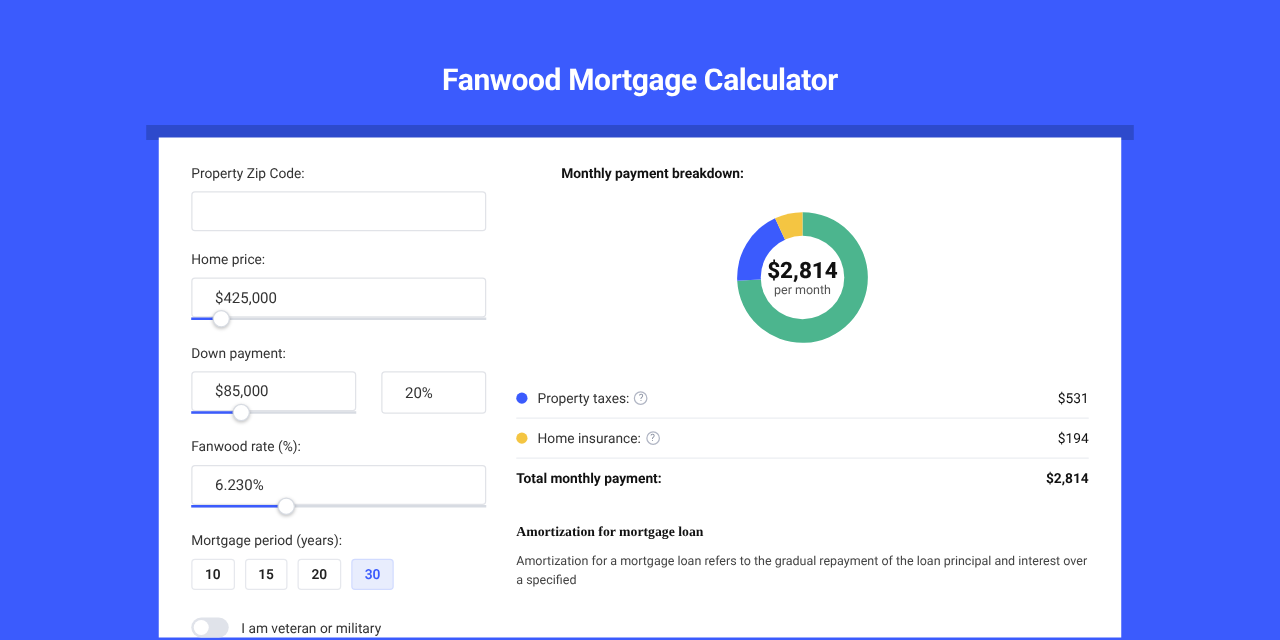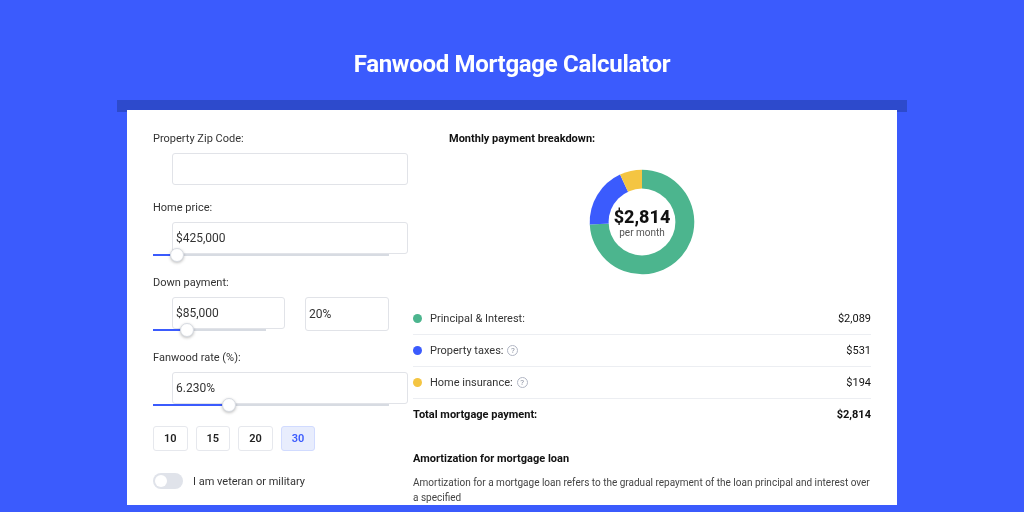--- a/index.html
+++ b/index.html
@@ -46,26 +46,25 @@
     .form-label {
       font-size: 11px;
       color: #333;
       margin-bottom: 8px;
       display: block;
     }
     .text-input {
       width: 100%;
       border: 1px solid #e1e3e8;
       border-radius: 3px;
-      padding: 8px 3px;
+      padding: 8px 18px;
       font-size: 12px;
       color: #333;
       background: #fff;
       outline: none;
-      margin-left: 19px;
     }
     .text-input-small {
       width: 84px;
     }
     .form-group {
       margin-bottom: 16px;
     }
     .form-group.tight {
       margin-bottom: 10px;
     }
@@ -228,20 +227,21 @@
     .breakdown-row.total .bd-value {
       font-weight: 700;
       color: #111;
     }
     .amort-title {
       font-size: 11px;
       font-weight: 700;
       color: #111;
       margin-top: 22px;
       margin-bottom: 10px;
+      font-family: Liberation Serif, serif;
     }
     .amort-text {
       font-size: 10px;
       color: #444;
       line-height: 1.5;
     }
   </style>
 </head>
 <body>
 
@@ -286,20 +286,21 @@
     <div class="form-group tight" style="margin-top:20px">
       <label class="form-label">Fanwood rate (%):</label>
       <input type="text" class="text-input" value="6.230%" style="">
       <div class="slider-track">
         <div class="slider-fill" id="ir-fill" style="width: 32%;"></div>
         <div class="slider-handle" id="ir-handle" style="left: 32%;"></div>
       </div>
     </div>
 
     <div class="form-group" style="margin-top:20px">
+      <label class="form-label">Mortgage period (years):</label>
       <div class="period-buttons" id="period-buttons">
           <button class="period-btn">10</button>
           <button class="period-btn">15</button>
           <button class="period-btn">20</button>
           <button class="period-btn active">30</button>
         </div>
     </div>
 
     <div class="toggle-row">
       <div class="toggle">
@@ -325,38 +326,33 @@
         </svg>
         <div class="donut-center">
           <div class="donut-amount">$2,814</div>
           <div class="donut-sub">per month</div>
         </div>
       </div>
     </div>
 
     <div class="breakdown-rows" id="bd-rows">
         <div class="breakdown-row">
-          <span class="bd-dot" style="background: rgb(76, 181, 142);"></span>
-          <span class="bd-label">Principal &amp; Interest:</span>
-          <span class="bd-value">$2,089</span>
-        </div>
-        <div class="breakdown-row">
           <span class="bd-dot" style="background: rgb(59, 91, 253);"></span>
           <span class="bd-label">Property taxes:<span class="bd-info">?</span></span>
           <span class="bd-value">$531</span>
         </div>
         <div class="breakdown-row">
           <span class="bd-dot" style="background: rgb(244, 197, 66);"></span>
           <span class="bd-label">Home insurance:<span class="bd-info">?</span></span>
           <span class="bd-value">$194</span>
         </div>
       </div>
 
     <div class="breakdown-row total">
-      <span class="bd-label">Total mortgage payment:</span>
+      <span class="bd-label">Total monthly payment:</span>
       <span class="bd-value">$2,814</span>
     </div>
 
     <div class="amort-title">Amortization for mortgage loan</div>
     <div class="amort-text">Amortization for a mortgage loan refers to the gradual repayment of the loan principal and interest over a specified</div>
   </div>
 
 </div>
 
 </body></html>

